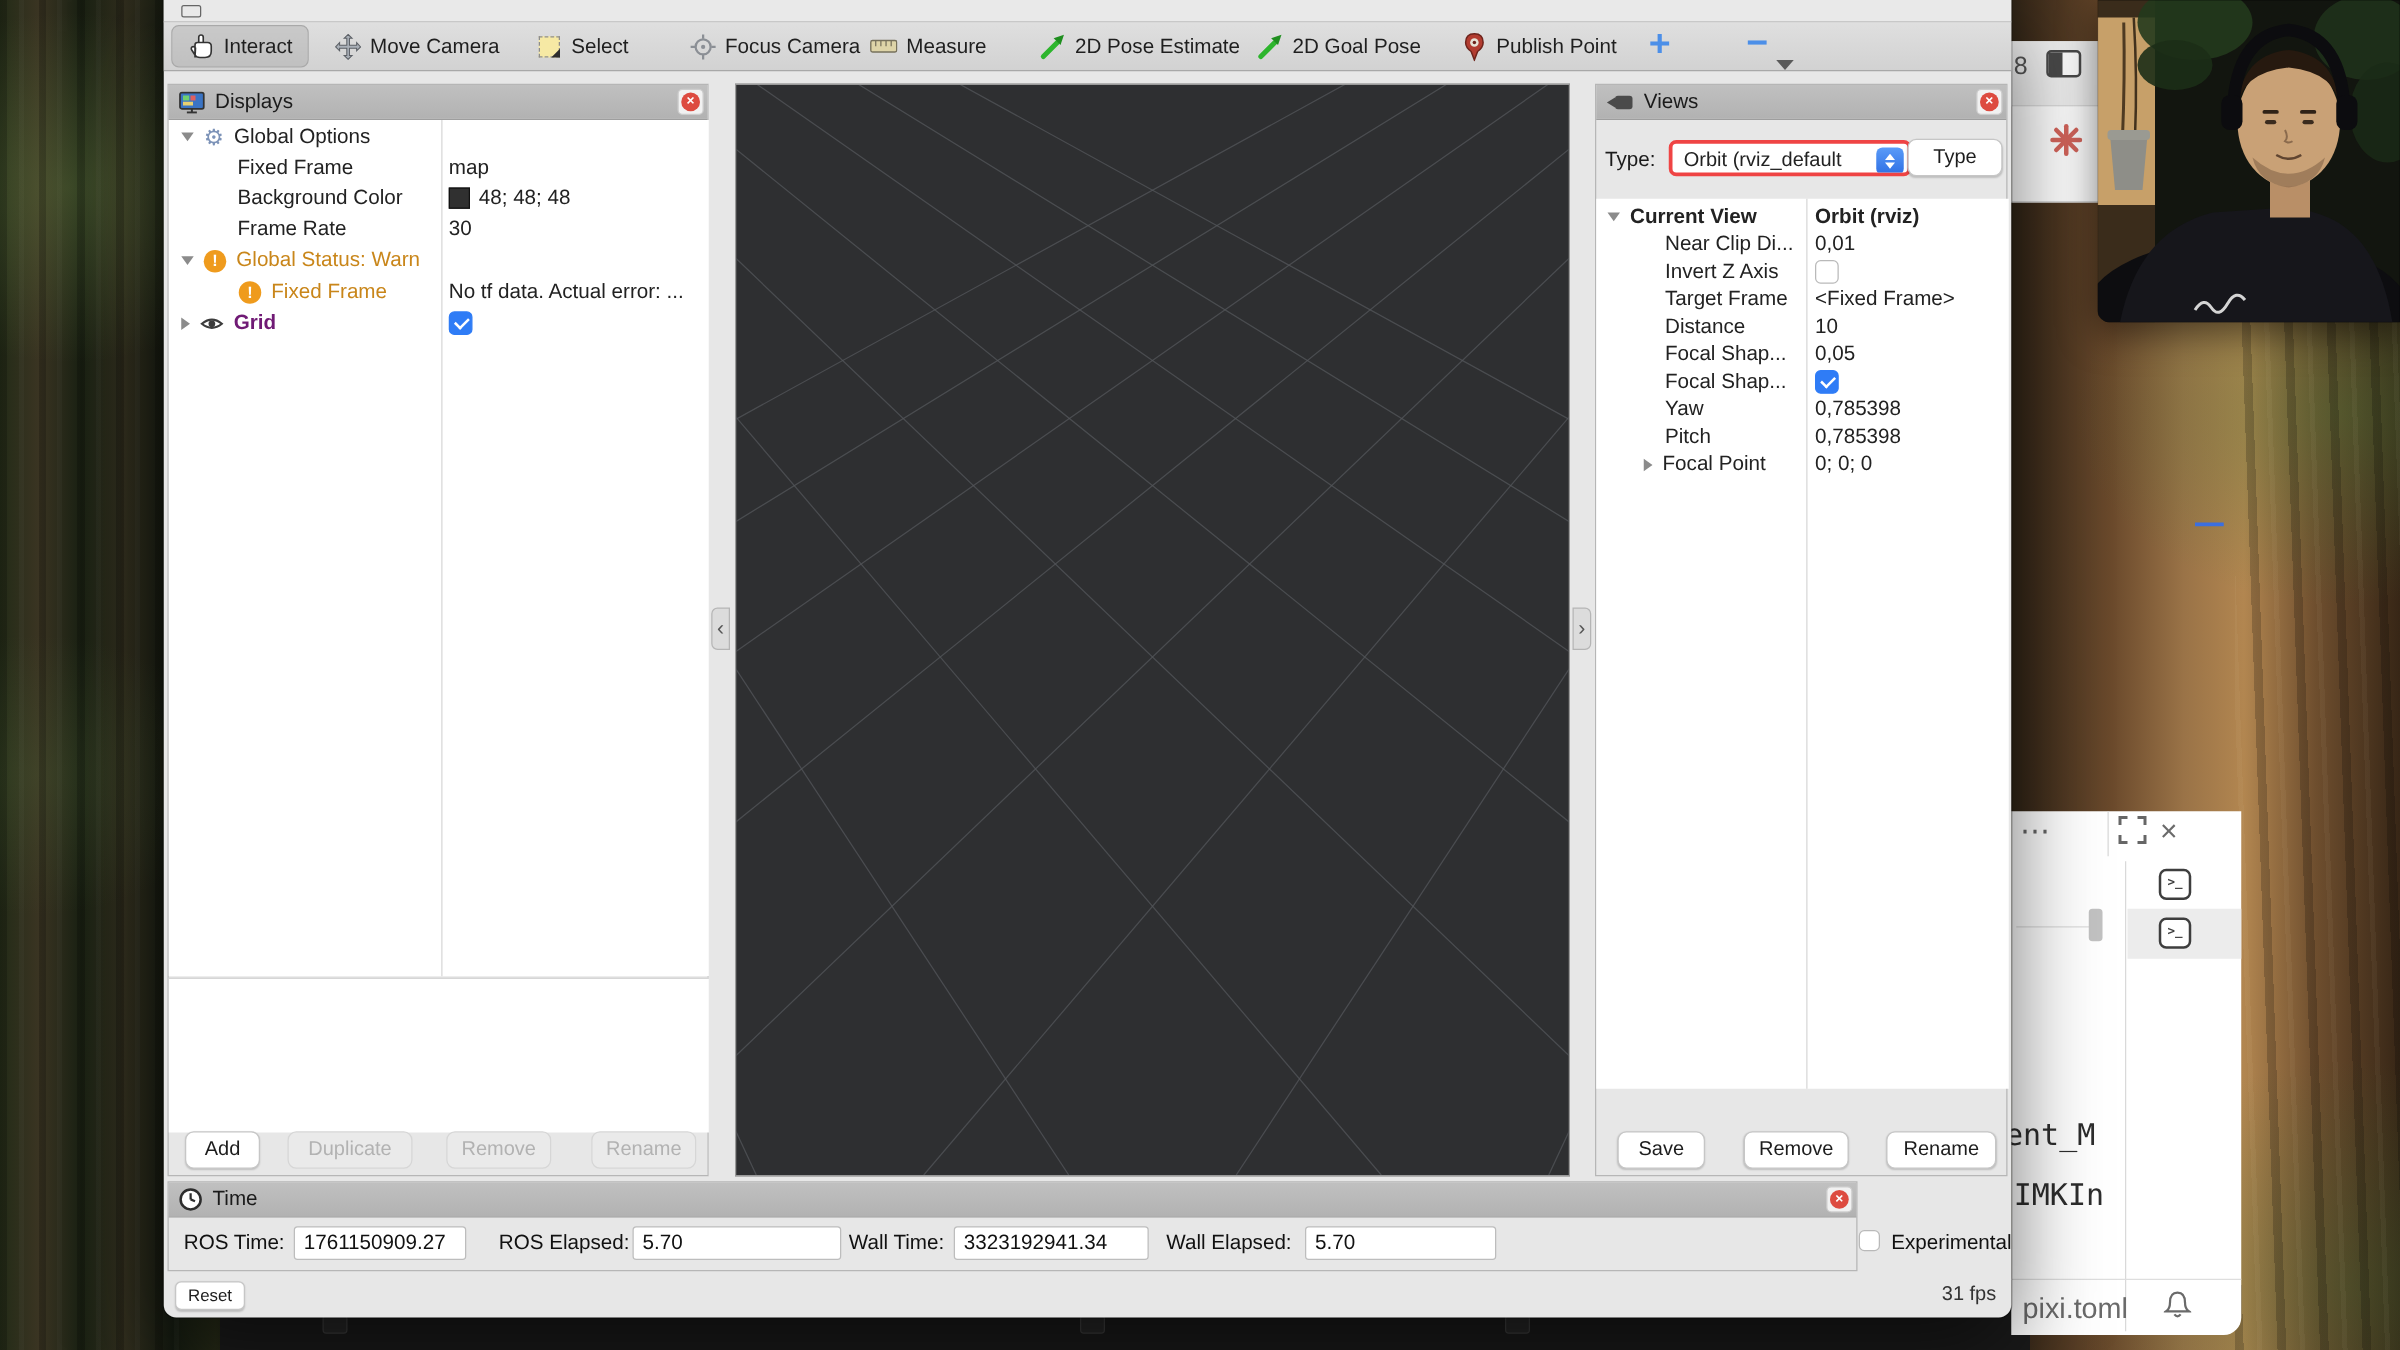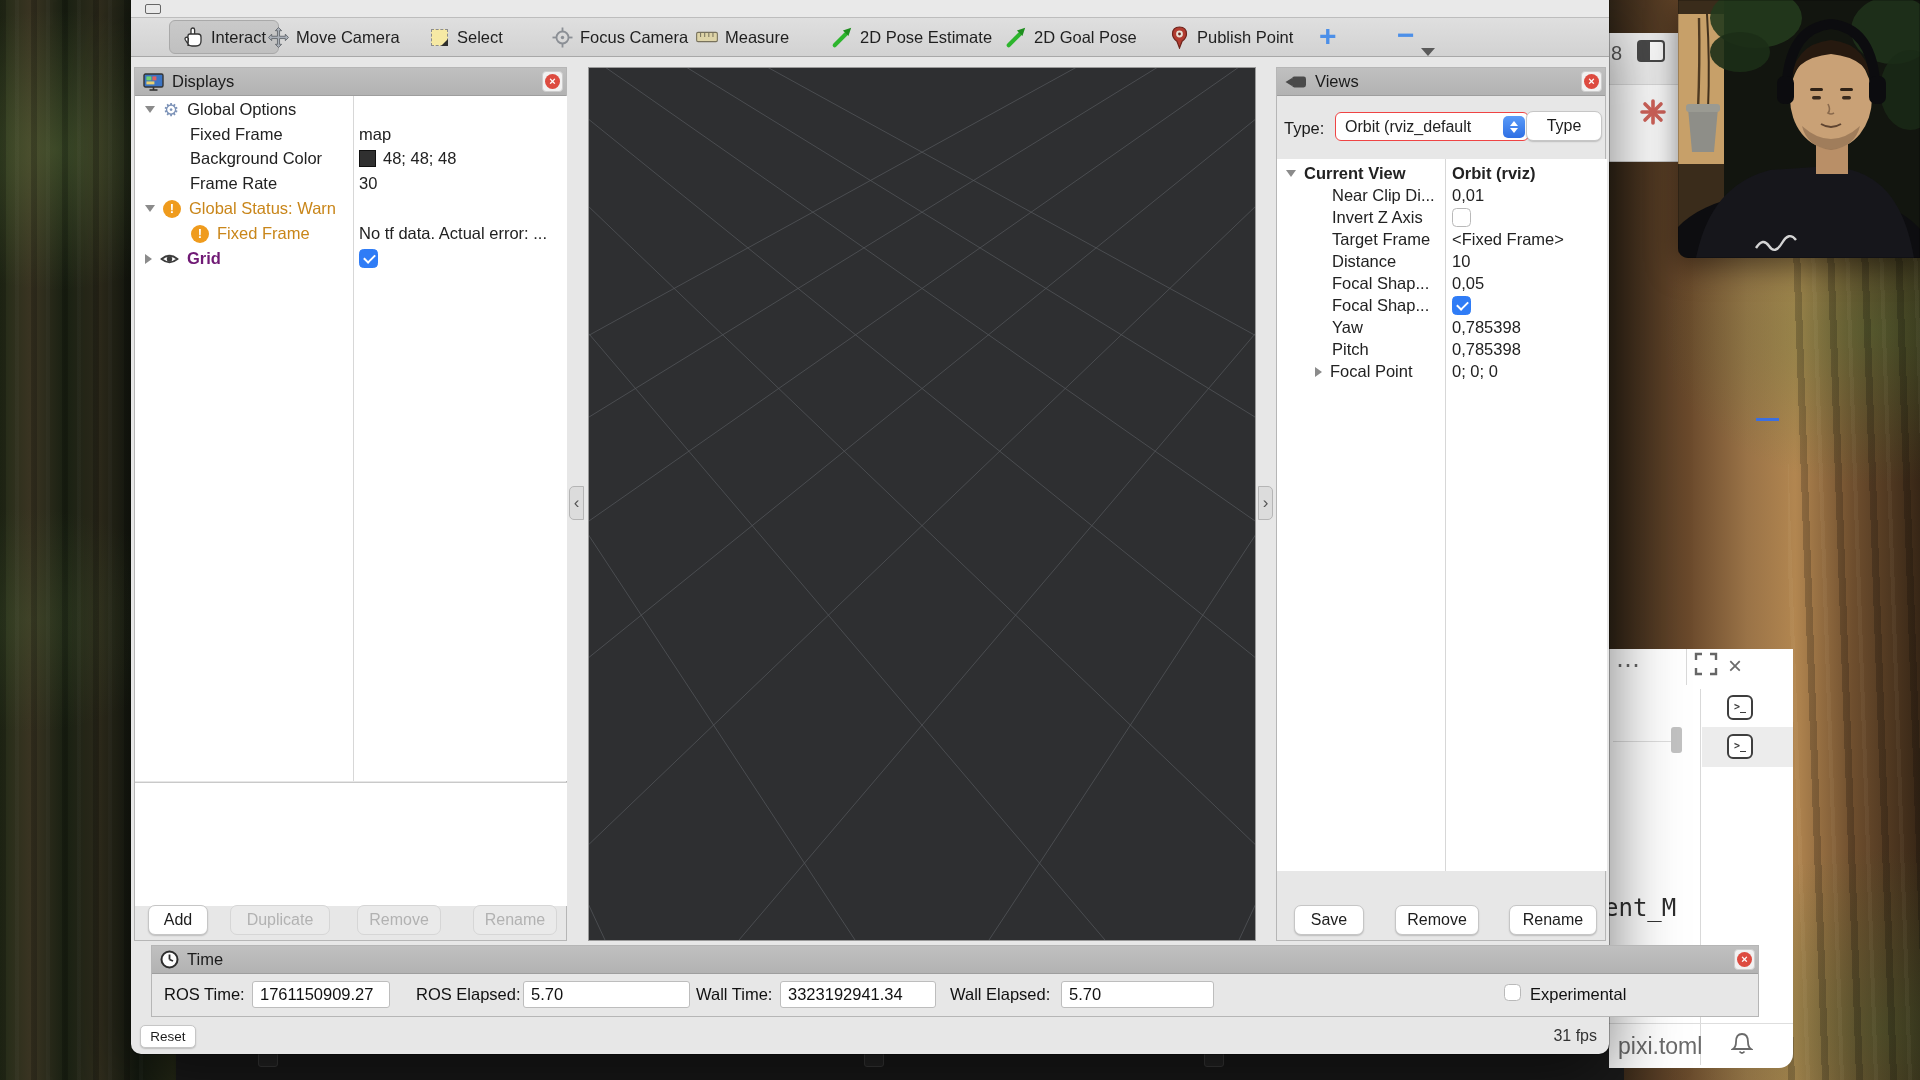--- a/index.html
+++ b/index.html
@@ -62,21 +62,21 @@
     border-bottom:1px solid #bdbdbd; }
   .win-topstrip .tabdot { position:absolute; left:14px; top:4px; width:16px; height:10px;
     border:1.5px solid #666; border-radius:2px; }
 
   
   .toolbar { position:absolute; left:0; top:18px; width:1478px; height:39px;
     background:linear-gradient(#dfdfdf,#d2d2d2); border-bottom:1px solid #a8a8a8; }
   .tool { position:absolute; top:0; height:38px; display:flex; align-items:center; gap:7px;
     font-size:16.5px; color:#1f1f1f; white-space:nowrap; }
   .tool.selected { background:linear-gradient(#c9c9c9,#c0c0c0); border:1px solid #a9a9a9;
-    border-radius:6px; top:2px; height:34px; padding:0 12px;margin-left:32px; }
+    border-radius:6px; top:2px; height:34px; padding:0 12px; }
   .ticon { display:inline-flex; width:22px; height:22px; align-items:center; justify-content:center; }
   .select-sq { width:17px; height:17px; background:#f6e9a4; border:1.5px dashed #8d8d8d; position:relative; }
   .select-sq::after { content:""; position:absolute; right:-1px; bottom:-1px; width:0; height:0;
     border-left:7px solid transparent; border-bottom:7px solid #2d2d2d; }
   .plus-btn { position:absolute; font-size:30px; font-weight:bold; color:#4c8fe8; top:1px; }
   .minus-btn { position:absolute; font-size:30px; font-weight:bold; color:#4c8fe8; top:0px; }
   .ovf-chev { position:absolute; width:0; height:0; border-left:7px solid transparent;
     border-right:7px solid transparent; border-top:8px solid #5a5a5a; }
 
   
@@ -116,21 +116,21 @@
   .viewport { position:absolute; left:457px; top:67px; width:668px; height:874px; background:#2e2f31;
     border:1px solid #9a9a9a; }
   .splitter { position:absolute; top:67px; width:21px; height:874px; background:#e7e7e7; }
   .split-tab { position:absolute; width:15px; height:34px; background:#dcdcdc; border:1px solid #b5b5b5;
     color:#555; font-size:17px; text-align:center; line-height:31px; }
 
   
   .type-row { position:absolute; left:0; top:29px; width:100%; height:62px; }
   .type-lbl { position:absolute; left:7px; top:22px; font-size:16.5px; color:#1b1b1b; }
   .dropdown { position:absolute; left:58px; top:15px; width:194px; height:29px; background:#fff;
-    border:1px solid #ef4444; border-radius:6px; overflow:hidden; font-size:16px; color:#222;
+    border:3px solid #ef4444; border-radius:6px; overflow:hidden; font-size:16px; color:#222;
     line-height:27px; padding-left:9px; white-space:nowrap; }
   .stepper { position:absolute; right:3px; top:3px; width:22px; height:22px; border-radius:5px;
     background:linear-gradient(#5a9bf8,#2e6fe4); display:flex; flex-direction:column;
     align-items:center; justify-content:center; gap:2px; }
   .stepper .up { width:0; height:0; border-left:4px solid transparent; border-right:4px solid transparent;
     border-bottom:5px solid #fff; }
   .stepper .dn { width:0; height:0; border-left:4px solid transparent; border-right:4px solid transparent;
     border-top:5px solid #fff; }
 
   
@@ -491,21 +491,21 @@
       </div>
       <div class="row" style="left:175px;top:292px;height:23px">
         <span>0; 0; 0</span>
       </div>
 
       <div class="btn" style="left:17px;top:837px;width:70px">Save</div>
       <div class="btn" style="left:118px;top:837px;width:84px">Remove</div>
       <div class="btn" style="left:232px;top:837px;width:88px">Rename</div>
     </div>
 
-    <div class="panel" style="left:20px;top:945px;width:1608px;height:72px">
+    <div class="panel" style="left:3px;top:945px;width:1352px;height:72px">
       <div class="phead">
         <svg width="19" height="19" viewBox="0 0 19 19">
           <circle cx="9.5" cy="9.5" r="8" fill="#fdfdfd" stroke="#2c2c2c" stroke-width="2"></circle>
           <line x1="9.5" y1="9.5" x2="9.5" y2="4.5" stroke="#2c2c2c" stroke-width="1.8"></line>
           <line x1="9.5" y1="9.5" x2="13" y2="11" stroke="#2c2c2c" stroke-width="1.8"></line>
         </svg>
         <span>Time</span>
         <div class="close-btn">
             <span class="dot">×</span>
           </div>

